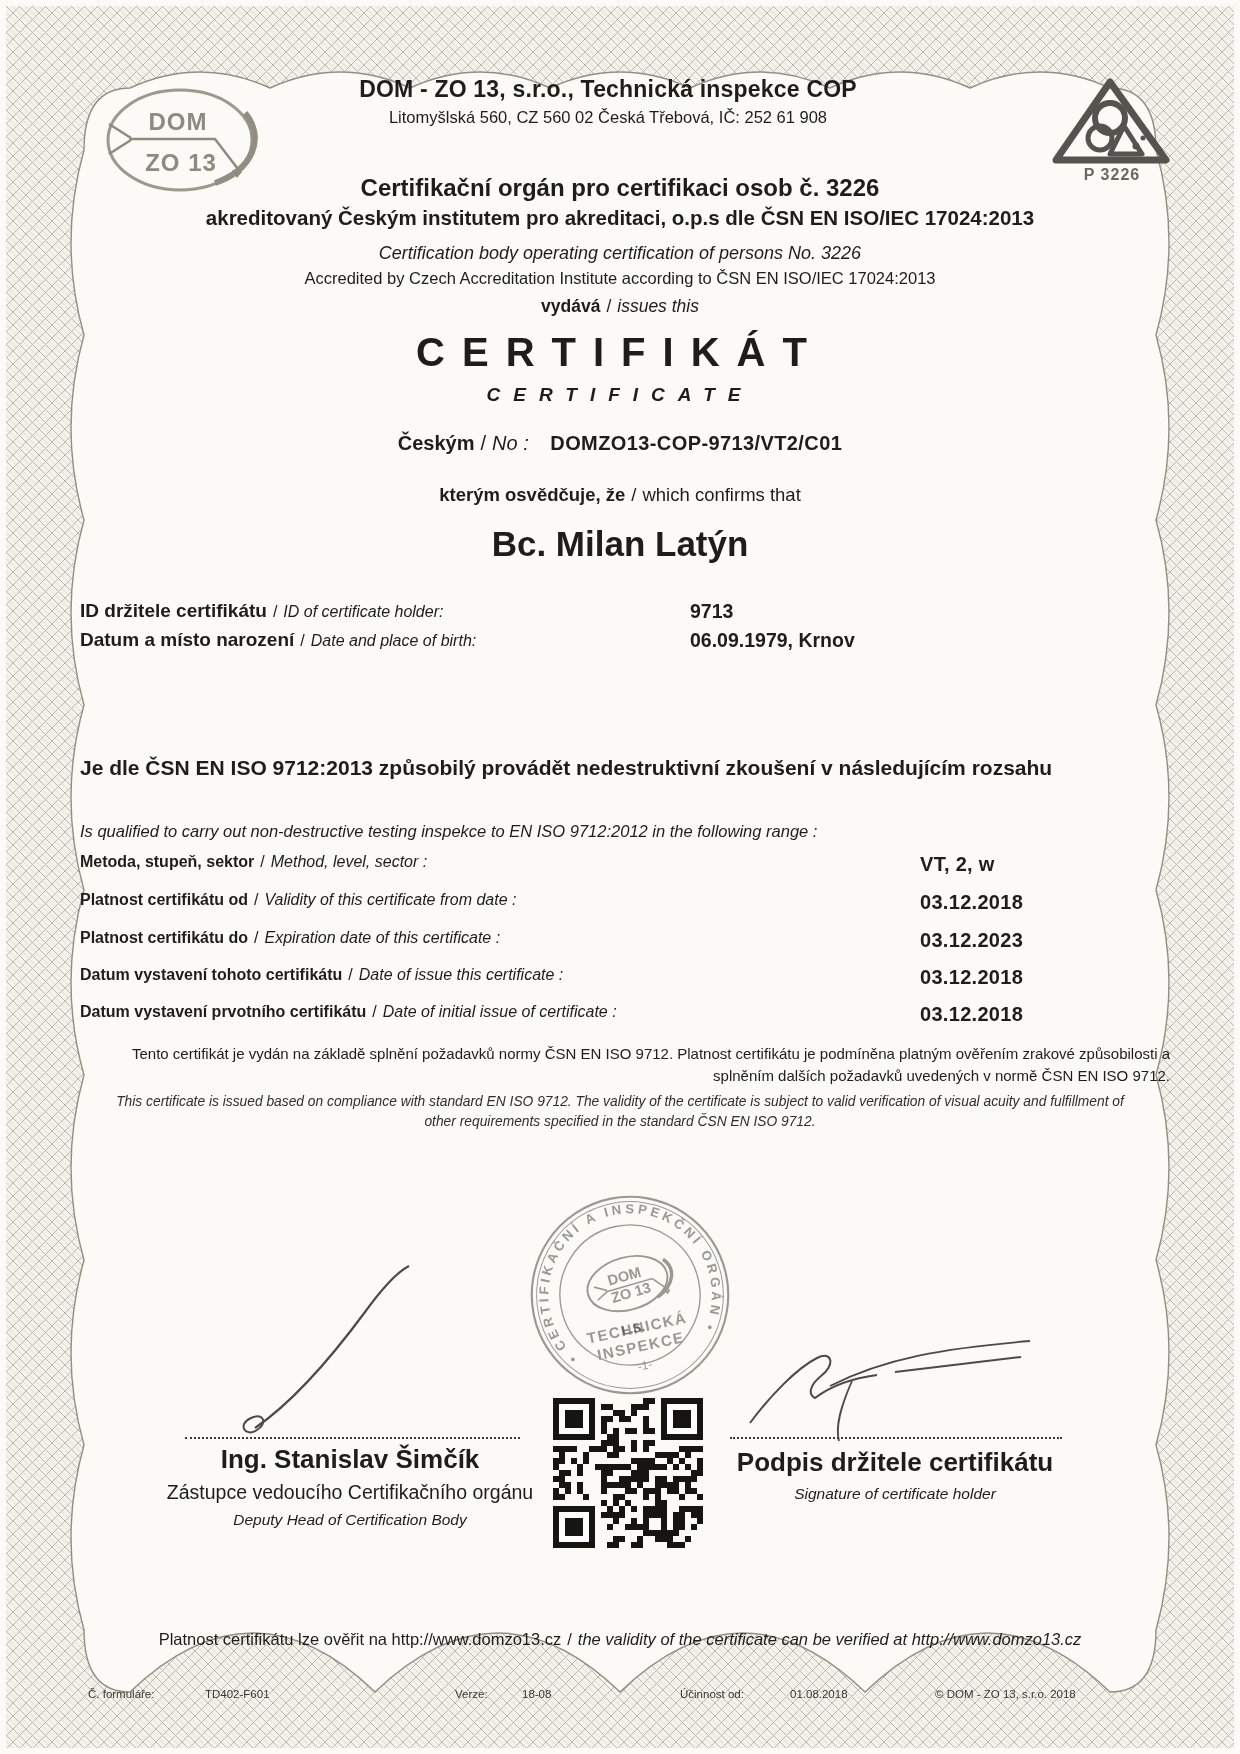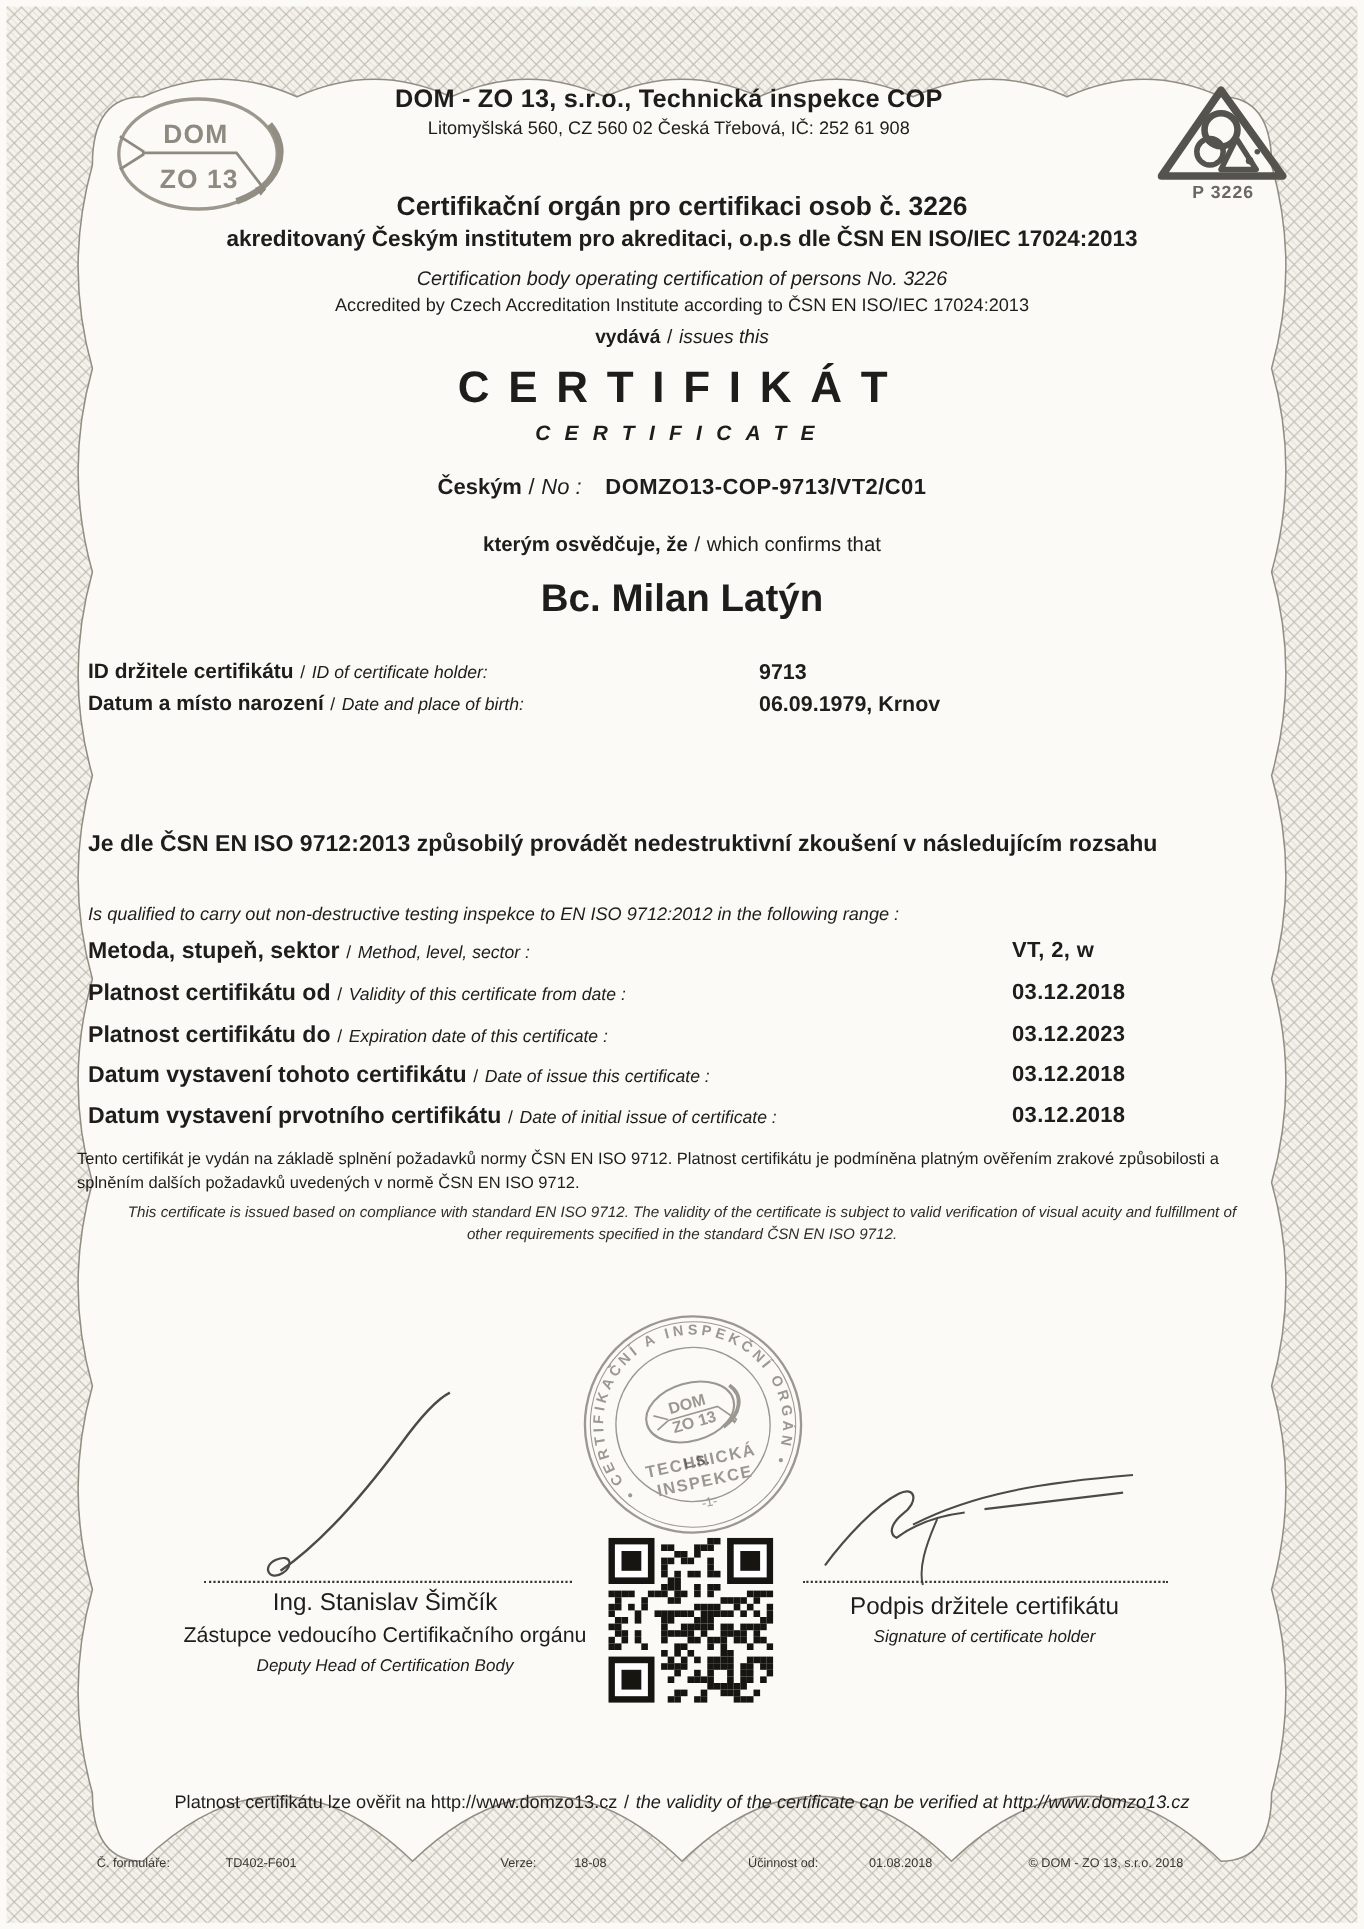--- a/index.html
+++ b/index.html
@@ -25,32 +25,32 @@
   .confirms{top:484px;font-size:18.5px;}
   .holder-name{top:524px;font-size:35px;font-weight:bold;}
   .row{left:80px;width:1085px;}
   .lbl-cs{font-weight:bold;font-size:19px;}
   .lbl-en{font-style:italic;font-size:16px;}
   .hrow .val{position:absolute;left:610px;top:0;font-weight:bold;font-size:19.5px;}
   .hrow1{top:600px;} .hrow2{top:629px;}
   .qual-cs{top:752px;left:80px;width:1060px;font-size:21px;font-weight:bold;line-height:31px;}
   .qual-en{top:822px;left:80px;width:1085px;font-size:16.5px;font-style:italic;}
   .drow{left:80px;width:1085px;}
-  .drow .lbl-cs{font-size:21px;}
+  .drow .lbl-cs{font-size:16px;}
   .drow .val{position:absolute;left:840px;top:0;font-weight:bold;font-size:20px;letter-spacing:.3px;}
   .drow1{top:853px;} .drow2{top:891px;} .drow3{top:929px;} .drow4{top:966px;} .drow5{top:1003px;}
-  .note-cs{top:1043px;left:70px;width:1100px;text-align:left;font-size:15px;line-height:22px;}
+  .note-cs{top:1043px;left:70px;width:1100px;text-align:right;font-size:15px;line-height:22px;}
   .note-en{top:1092px;left:110px;width:1020px;text-align:center;font-size:13.8px;font-style:italic;line-height:20px;color:#2f2e2b;}
   .stamp-wrap{left:523px;top:1188px;width:214px;height:214px;transform:rotate(-12deg);opacity:.88;}
   .sig-line{border-top:2.5px dotted #3a3936;height:0;}
   .sig-line-left{left:185px;top:1437px;width:335px;}
   .sig-line-right{left:730px;top:1437px;width:332px;}
   .sig-left-block{left:120px;top:1444px;width:460px;text-align:center;}
   .sig-right-block{left:700px;top:1447px;width:390px;text-align:center;}
-  .sig-name{font-size:22px;}
+  .sig-name{font-size:26px;font-weight:bold;}
   .sig-role{font-size:19.5px;margin-top:6px;}
   .sig-role-en{font-size:15.5px;font-style:italic;margin-top:7px;}
   .verify{top:1630px;font-size:16.5px;}
   .foot{top:1688px;font-size:11.5px;color:#383733;}
   .f1{left:88px;} .f2{left:205px;} .f3{left:455px;} .f4{left:522px;} .f5{left:680px;} .f6{left:790px;} .f7{left:935px;}
   svg text{font-family:"Liberation Sans",sans-serif;}
 </style>
 </head>
 <body>
 

